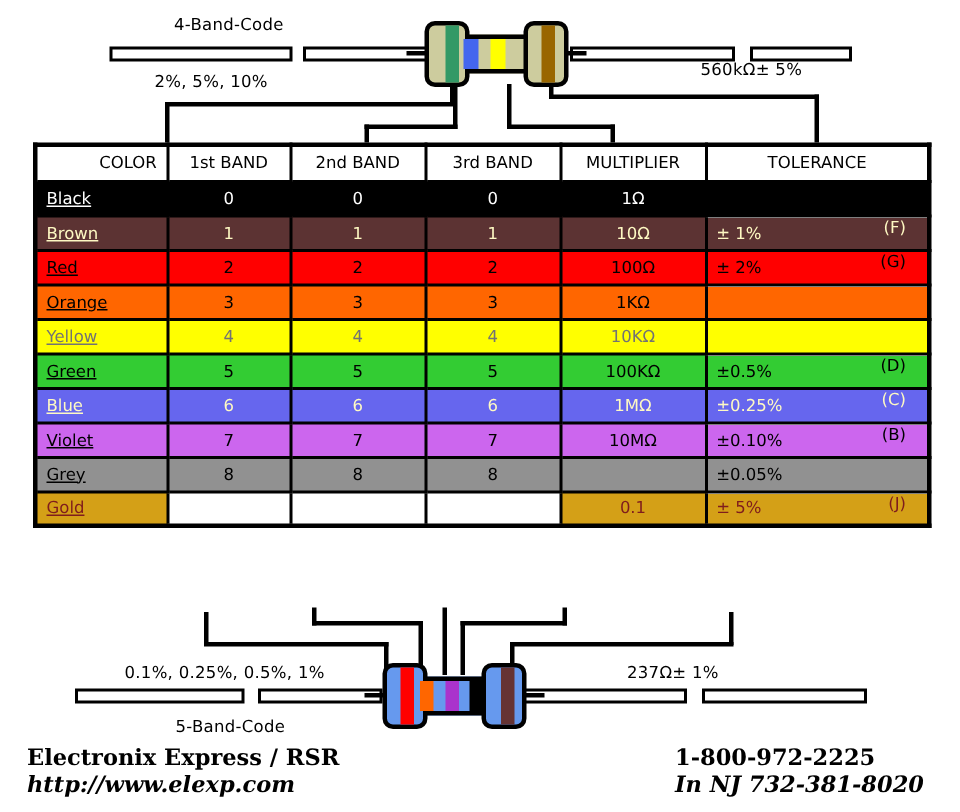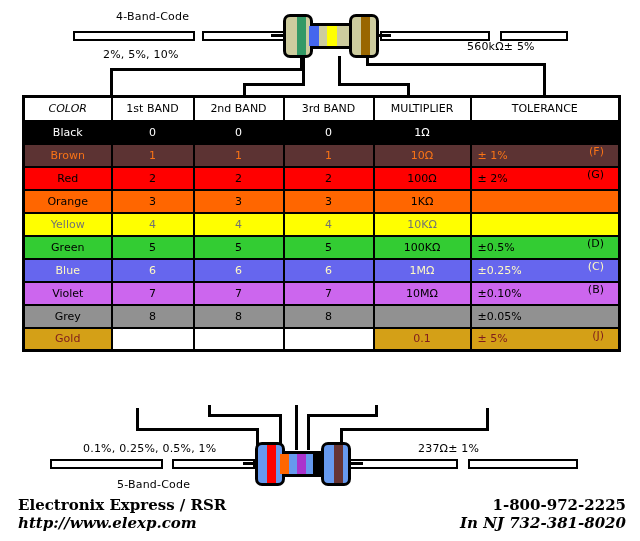--- a/index.html
+++ b/index.html
@@ -79,41 +79,41 @@
     height: 23px;
     padding: 0 6px;
     white-space: nowrap;
   }
   #code-table thead th {
     background: #ffffff;
     color: #000;
     text-align: center;
     height: 24px;
   }
-  #code-table thead th.lft { text-align: center; font-style: italic; }
-  .c-name  { text-align: center; }
+  #code-table thead th.lft { text-align: right; }
+  .c-name  { text-align: left; text-decoration: underline; }
   .c-digit { text-align: center; }
   .c-mult  { text-align: center; }
   .c-tol   { text-align: left; padding-left: 14px; position: relative; }
   .c-tol .letter {
     position: absolute;
     right: 14px; top: 0;
   }
   td.blankcell { background: #ffffff !important; color: #000 !important; }
 
   
   .footer-left, .footer-right {
     position: absolute;
     font-family: "DejaVu Serif", serif;
     font-weight: bold;
     font-size: 15px;
     line-height: 18px;
   }
   .footer-left { left: 18px; top: 496px; }
-  .footer-right { right: 14px; top: 496px; text-align: right; }
+  .footer-right { right: 24px; top: 496px; }
   .ital { font-style: italic; }
 </style>
 </head>
 <body>
 
 <div class="dlabel" style="left:116px; top:10px;">4-Band-Code</div>
 
 <div class="dlabel" style="left:103px; top:48px;">2%, 5%, 10%</div>
 
 <div class="dlabel" style="left:467px; top:40px;">560kΩ± 5%</div>
@@ -177,21 +177,21 @@
   </thead>
   <tbody id="table-body">
       <tr style="background: rgb(0, 0, 0); color: rgb(255, 255, 255);">
         <td class="c-name">Black</td>
         <td class="c-digit">0</td>
         <td class="c-digit">0</td>
         <td class="c-digit">0</td>
         <td class="c-mult">1Ω</td>
         <td class="c-tol"></td>
       </tr>
-      <tr style="background: rgb(92, 51, 51); color: #f97316;">
+      <tr style="background: rgb(92, 51, 51); color: #fef9c3;">
         <td class="c-name">Brown</td>
         <td class="c-digit">1</td>
         <td class="c-digit">1</td>
         <td class="c-digit">1</td>
         <td class="c-mult">10Ω</td>
         <td class="c-tol">±   1%<span class="letter">(F)</span></td>
       </tr>
       <tr style="background: rgb(255, 0, 0); color: rgb(0, 0, 0);">
         <td class="c-name">Red</td>
         <td class="c-digit">2</td>

